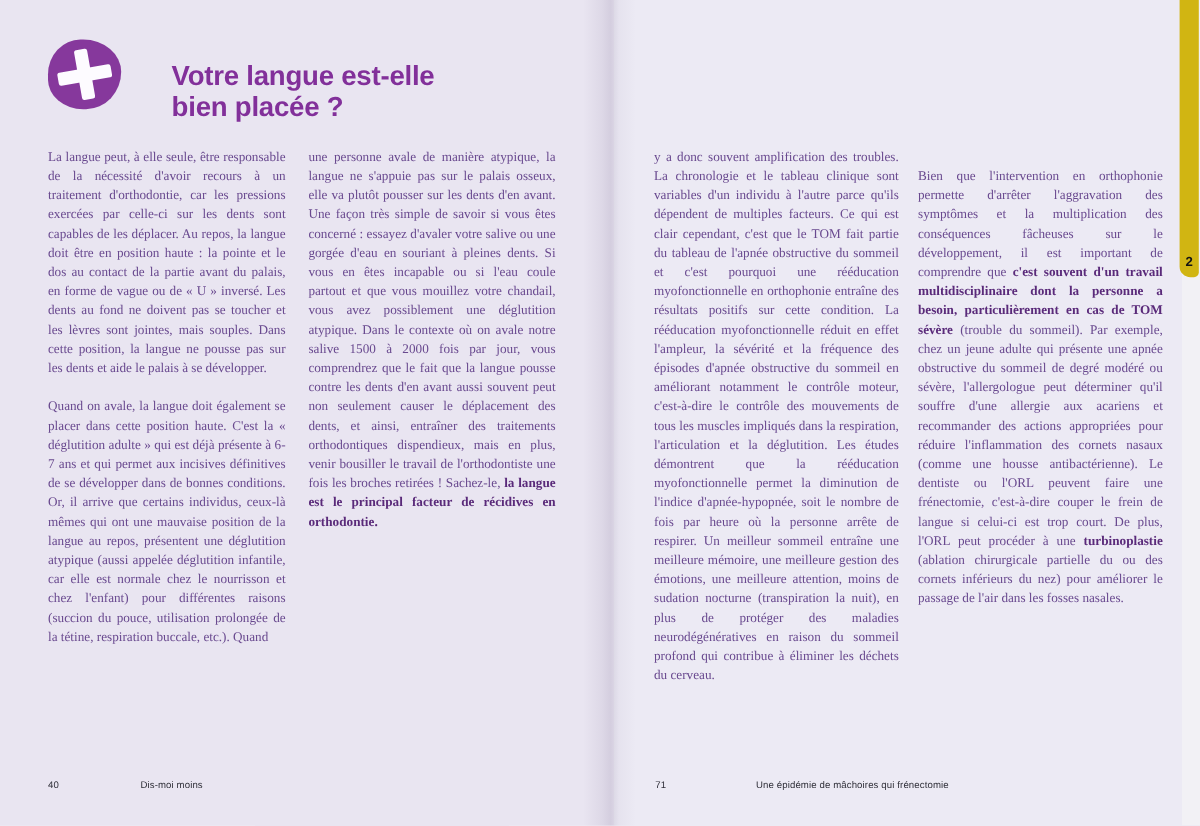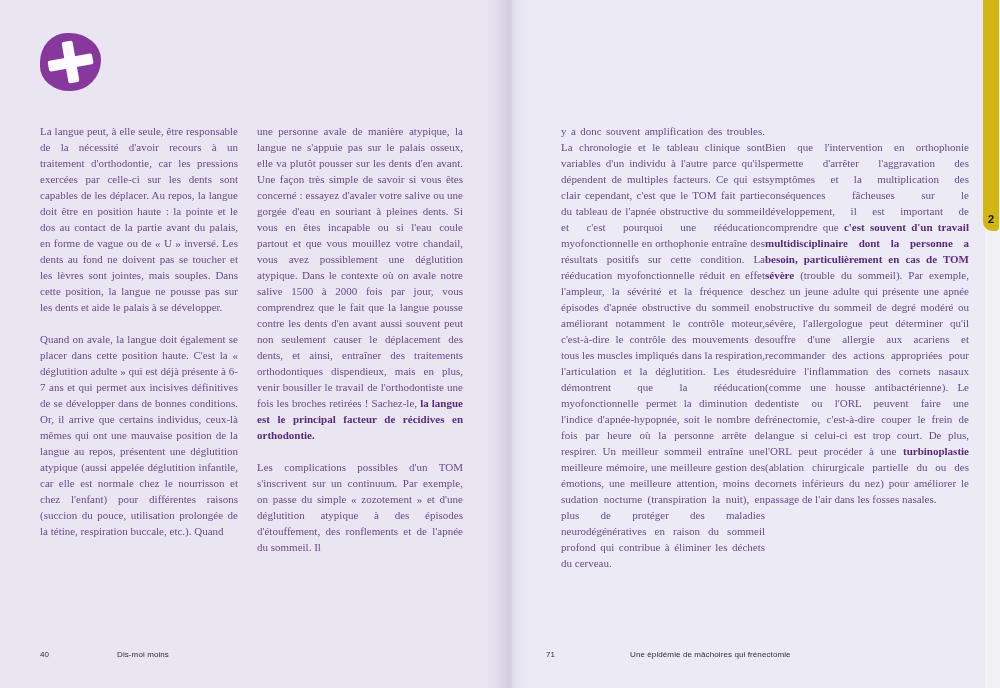--- a/index.html
+++ b/index.html
@@ -54,21 +54,21 @@
   .col{
     position:absolute;top:123px;
     font-size:11px;line-height:16px;color:var(--body-purple);
     text-align:justify;hyphens:auto;-webkit-hyphens:auto;
   }
   .col p{margin:0 0 16px 0;}
   .col p:last-child{margin-bottom:0;}
   .col strong{color:var(--bold-purple);font-weight:bold;}
   .col-1{left:40px;width:198px;}
   .col-2{left:257px;width:206px;}
-  .col-3{left:545px;width:204px;margin-left:16px;}
+  .col-3{left:545px;width:204px;}
   .col-4{left:765px;width:204px;}
   .footer-item{
     position:absolute;top:650px;
     font-family:"Liberation Sans", sans-serif;font-size:8px;
     color:var(--footer-color);letter-spacing:0.1px;
   }
   .pageno-left{left:40px;}
   .foottitle-left{left:117px;}
   .pageno-right{left:546px;}
   .foottitle-right{left:630px;}
@@ -83,27 +83,27 @@
     font-size:11px;color:#141414;
   }
 </style>
 </head>
 <body>
 
 <div class="page page-left">
   <div class="blob">
     <div class="plus"></div>
   </div>
+  <h1 class="chapter-title">Votre langue est-elle bien placée ?</h1>
   <div class="col col-1">
       <p><span>La langue peut, à elle seule, être responsable de la nécessité d'avoir recours à un traitement d'orthodontie, car les pressions exercées par celle-ci sur les dents sont capables de les déplacer. Au repos, la langue doit être en position haute : la pointe et le dos au contact de la partie avant du palais, en forme de vague ou de « U » inversé. Les dents au fond ne doivent pas se toucher et les lèvres sont jointes, mais souples. Dans cette position, la langue ne pousse pas sur les dents et aide le palais à se développer.</span></p>
       <p><span>Quand on avale, la langue doit également se placer dans cette position haute. C'est la « déglutition adulte » qui est déjà présente à 6-7 ans et qui permet aux incisives définitives de se développer dans de bonnes conditions. Or, il arrive que certains individus, ceux-là mêmes qui ont une mauvaise position de la langue au repos, présentent une déglutition atypique (aussi appelée déglutition infantile, car elle est normale chez le nourrisson et chez l'enfant) pour différentes raisons (succion du pouce, utilisation prolongée de la tétine, respiration buccale, etc.). Quand</span></p>
     </div>
   <div class="col col-2">
       <p><span>une personne avale de manière atypique, la langue ne s'appuie pas sur le palais osseux, elle va plutôt pousser sur les dents d'en avant. Une façon très simple de savoir si vous êtes concerné : essayez d'avaler votre salive ou une gorgée d'eau en souriant à pleines dents. Si vous en êtes incapable ou si l'eau coule partout et que vous mouillez votre chandail, vous avez possiblement une déglutition atypique. Dans le contexte où on avale notre salive 1500 à 2000 fois par jour, vous comprendrez que le fait que la langue pousse contre les dents d'en avant aussi souvent peut non seulement causer le déplacement des dents, et ainsi, entraîner des traitements orthodontiques dispendieux, mais en plus, venir bousiller le travail de l'orthodontiste une fois les broches retirées ! Sachez-le, </span><strong>la langue est le principal facteur de récidives en orthodontie.</strong></p>
-      <p><span>Les complications possibles d'un TOM s'inscrivent sur un continuum. Par exemple, on passe du simple « zozotement » et d'une déglutition atypique à des épisodes d'étouffement, des ronflements et de l'apnée du sommeil. Il</span></p>
     </div>
 </div>
 
 <div class="page page-right">
   <div class="col col-3" style="left:33px;">
       <p><span>y a donc souvent amplification des troubles. La chronologie et le tableau clinique sont variables d'un individu à l'autre parce qu'ils dépendent de multiples facteurs. Ce qui est clair cependant, c'est que le TOM fait partie du tableau de l'apnée obstructive du sommeil et c'est pourquoi une rééducation myofonctionnelle en orthophonie entraîne des résultats positifs sur cette condition. La rééducation myofonctionnelle réduit en effet l'ampleur, la sévérité et la fréquence des épisodes d'apnée obstructive du sommeil en améliorant notamment le contrôle moteur, c'est-à-dire le contrôle des mouvements de tous les muscles impliqués dans la respiration, l'articulation et la déglutition. Les études démontrent que la rééducation myofonctionnelle permet la diminution de l'indice d'apnée-hypopnée, soit le nombre de fois par heure où la personne arrête de respirer. Un meilleur sommeil entraîne une meilleure mémoire, une meilleure gestion des émotions, une meilleure attention, moins de sudation nocturne (transpiration la nuit), en plus de protéger des maladies neurodégénératives en raison du sommeil profond qui contribue à éliminer les déchets du cerveau.</span></p>
     </div>
   <div class="col col-4" style="left:253px;margin-top:16px;">
       <p><span>Bien que l'intervention en orthophonie permette d'arrêter l'aggravation des symptômes et la multiplication des conséquences fâcheuses sur le développement, il est important de comprendre que </span><strong>c'est souvent d'un travail multidisciplinaire dont la personne a besoin, particulièrement en cas de TOM sévère</strong><span> (trouble du sommeil). Par exemple, chez un jeune adulte qui présente une apnée obstructive du sommeil de degré modéré ou sévère, l'allergologue peut déterminer qu'il souffre d'une allergie aux acariens et recommander des actions appropriées pour réduire l'inflammation des cornets nasaux (comme une housse antibactérienne). Le dentiste ou l'ORL peuvent faire une frénectomie, c'est-à-dire couper le frein de langue si celui-ci est trop court. De plus, l'ORL peut procéder à une </span><strong>turbinoplastie</strong><span> (ablation chirurgicale partielle du ou des cornets inférieurs du nez) pour améliorer le passage de l'air dans les fosses nasales.</span></p>
     </div>

